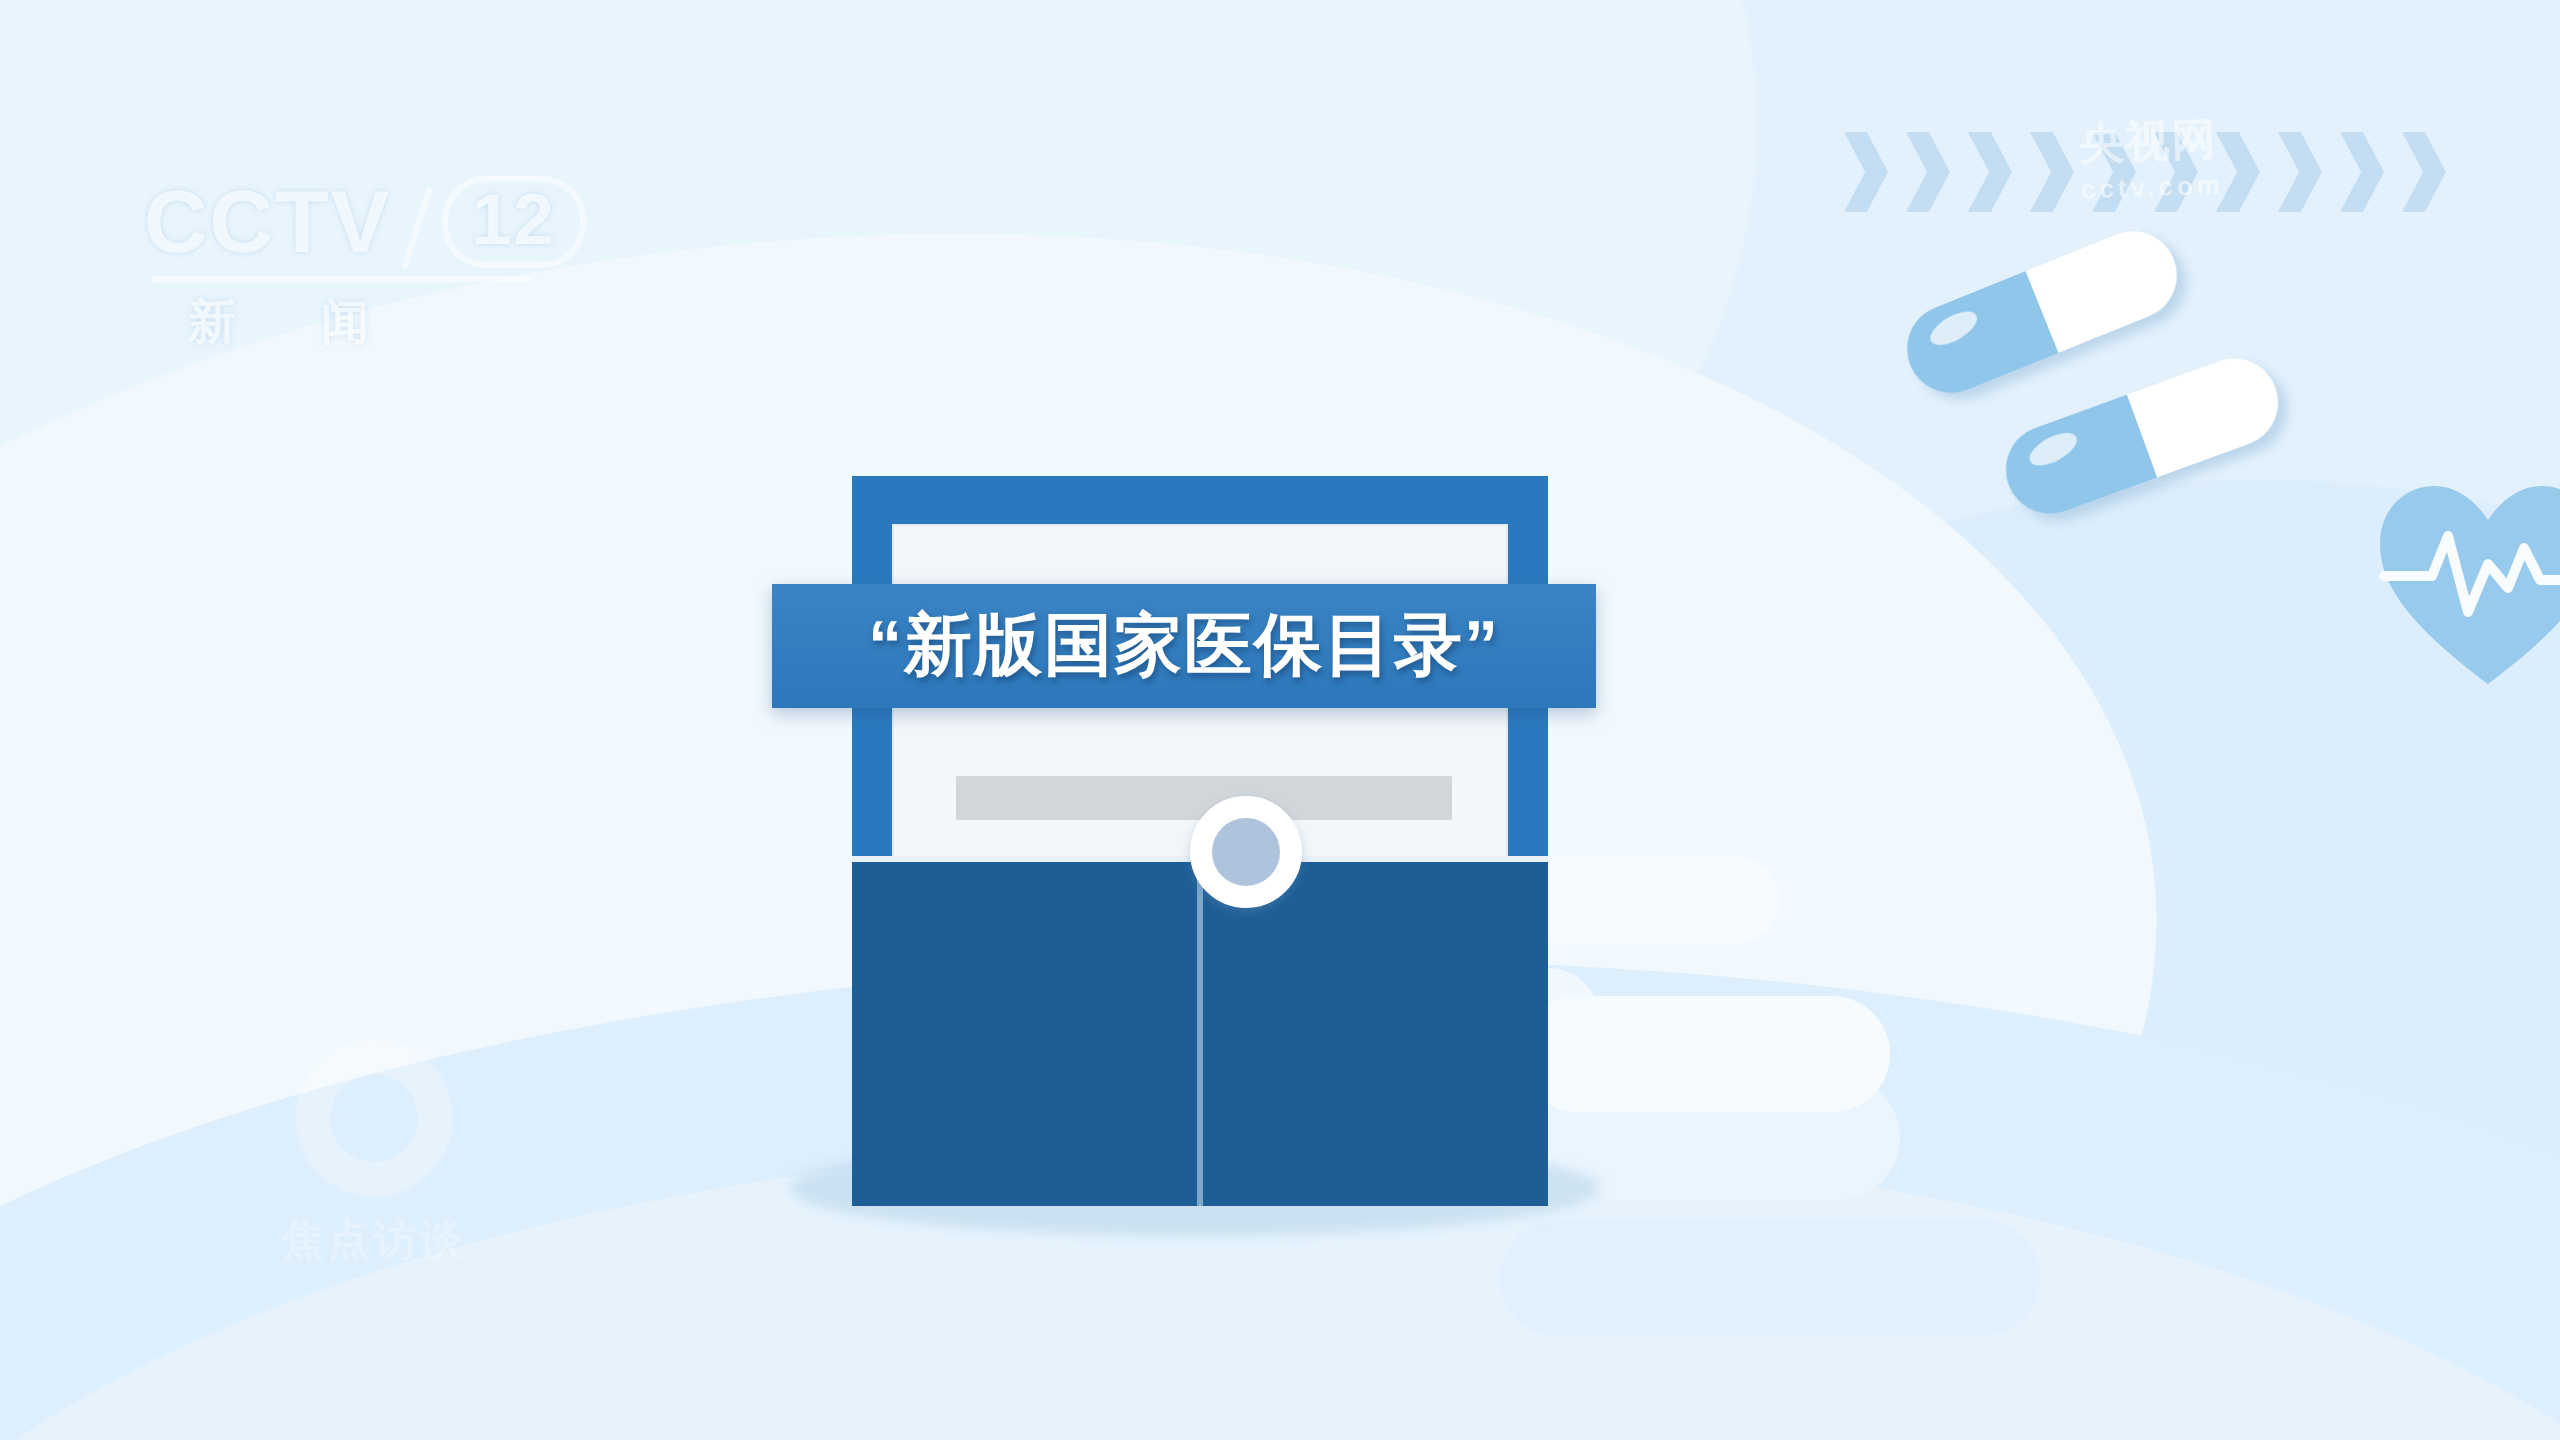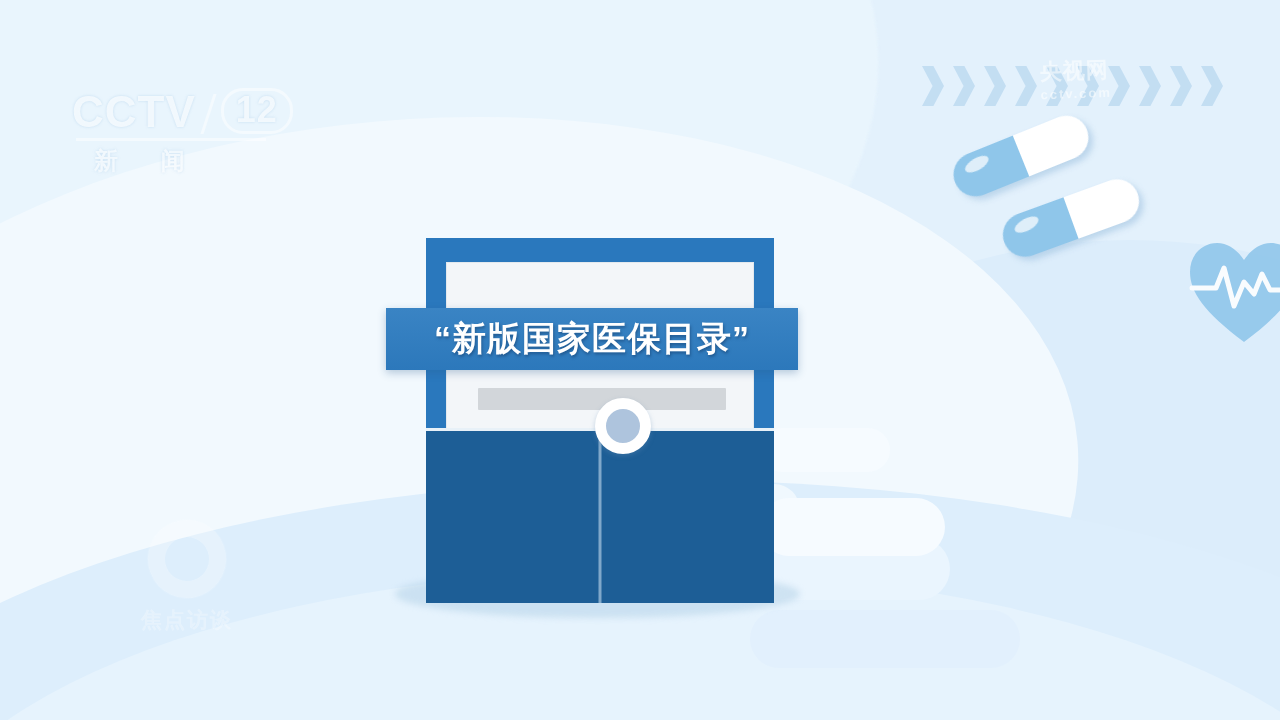--- a/index.html
+++ b/index.html
@@ -227,21 +227,20 @@
     border-top:26px solid #d4551f;
   }
 
   
   #title-bar {
     position:absolute; left:386px; top:292px;
     width:412px; height:62px;
     background:linear-gradient(180deg,#3a84c4 0%,#2c78bb 100%);
     display:flex; align-items:center; justify-content:center;
     box-shadow:0 3px 8px rgba(40,90,140,.3);
-    margin-top:16px;
   }
   #title-bar span {
     font-size:34px; font-weight:bold; color:#ffffff; letter-spacing:1px;
     text-shadow:1px 2px 3px rgba(20,60,105,.55);
     white-space:nowrap;
   }
 </style>
 </head>
 <body>
 

